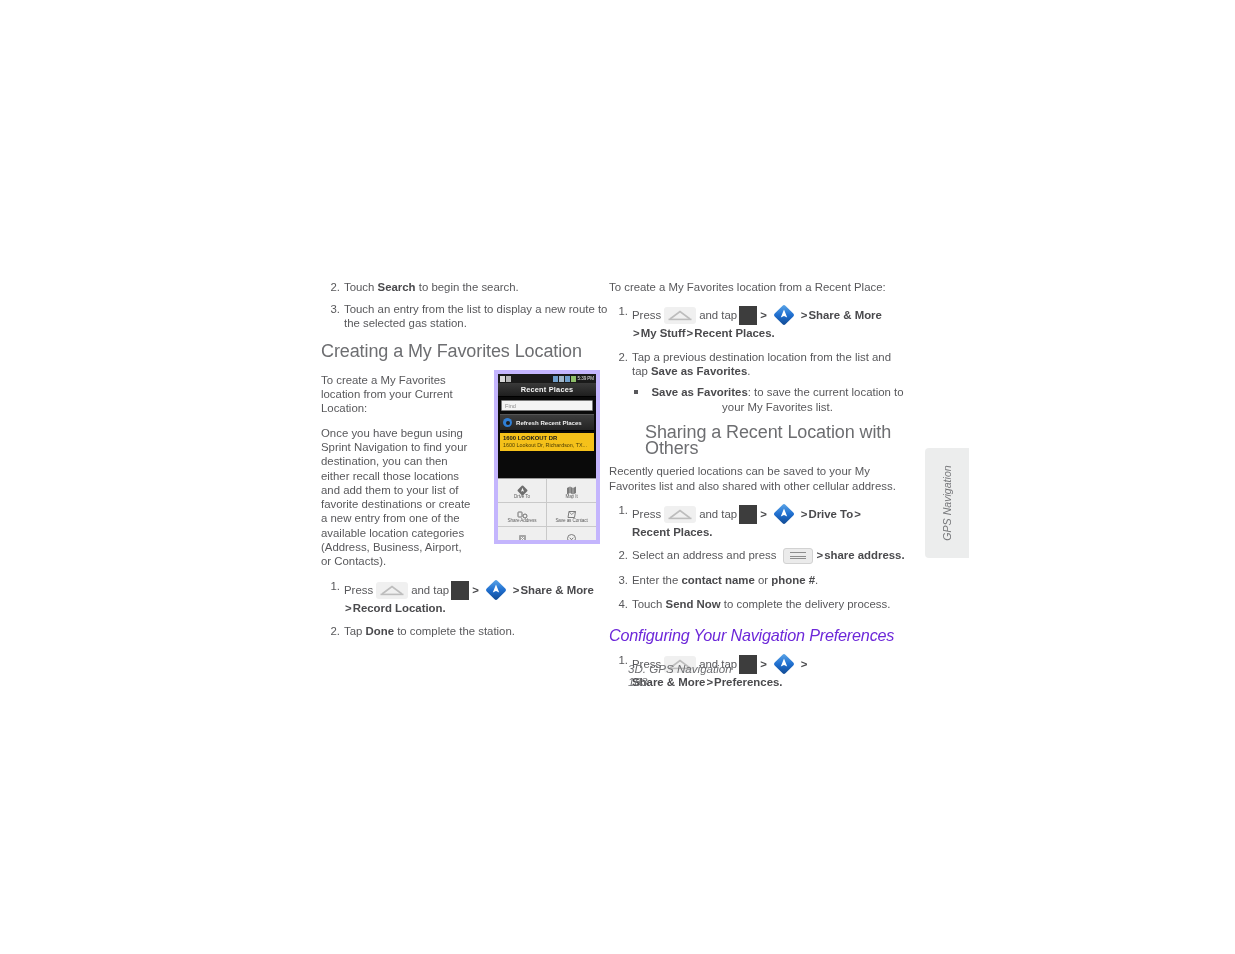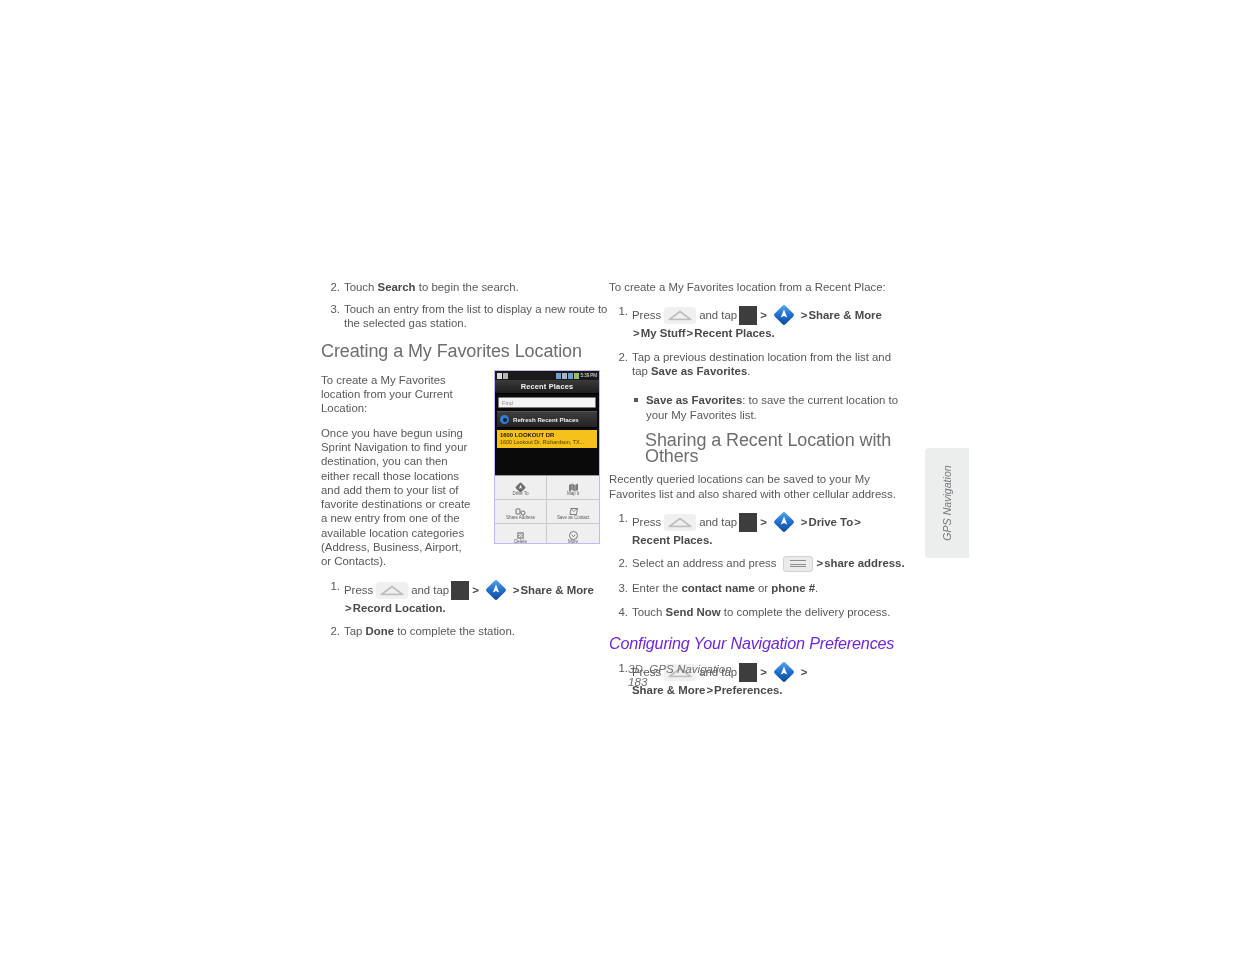--- a/index.html
+++ b/index.html
@@ -79,22 +79,23 @@
   ol.steps > li > .num {
     position: absolute;
     left: 3px;
     top: 0;
     width: 16px;
     text-align: right;
     color: #58585b;
   }
   ul.sublist {
     list-style: none;
-    margin: 14px 0 4px 0;
+    margin: 6px 0 4px 0;
     padding: 0;
+    text-align: center;
   }
   ul.sublist > li {
     position: relative;
     padding-left: 14px;
     font-size: 11.4px;
     line-height: 14.6px;
     color: #58585b;
   }
   ul.sublist > li > .bullet {
     position: absolute;
@@ -176,21 +177,21 @@
   .gt { font-weight: bold; color:#4a4a4d; padding: 0 1px; }
 
   
   .phone {
     position: absolute;
     left: 494px;
     top: 370px;
     width: 106px;
     height: 174px;
     background: #0a0a0a;
-    border: 1px solid #c4b5fd;
+    border: 4px solid #c4b5fd;
     box-sizing: border-box;
     overflow: hidden;
     font-family: "Liberation Sans", sans-serif;
   }
   .ph-status {
     height: 9px;
     background: #1a1a1a;
     display: flex;
     align-items: center;
     padding: 0 2px;

